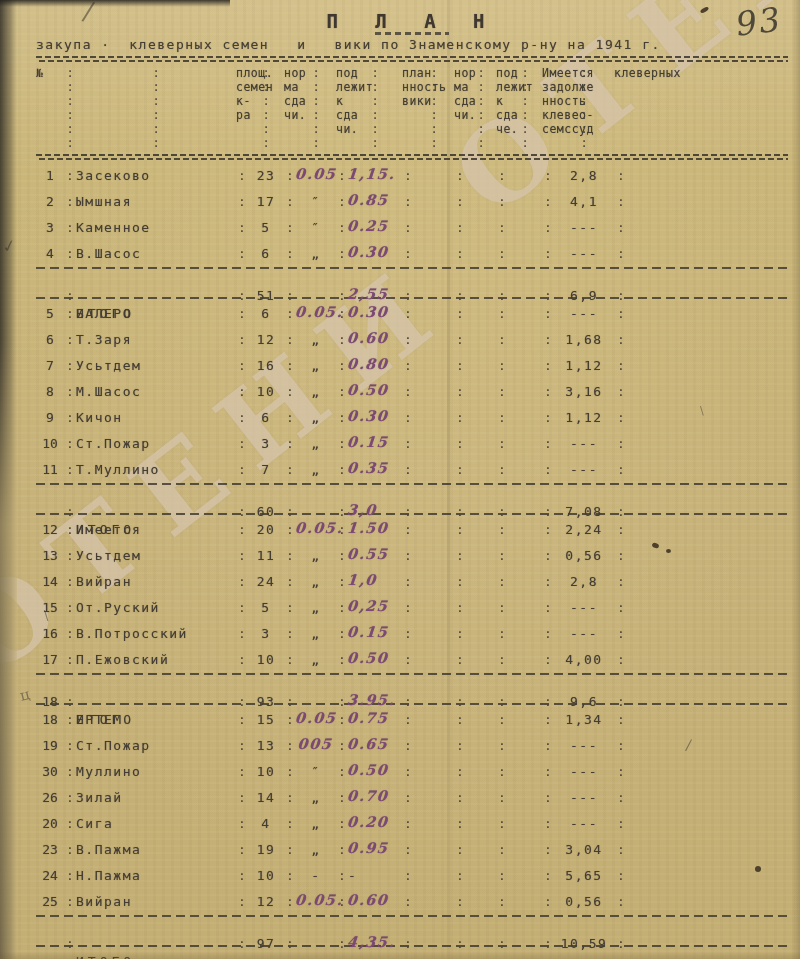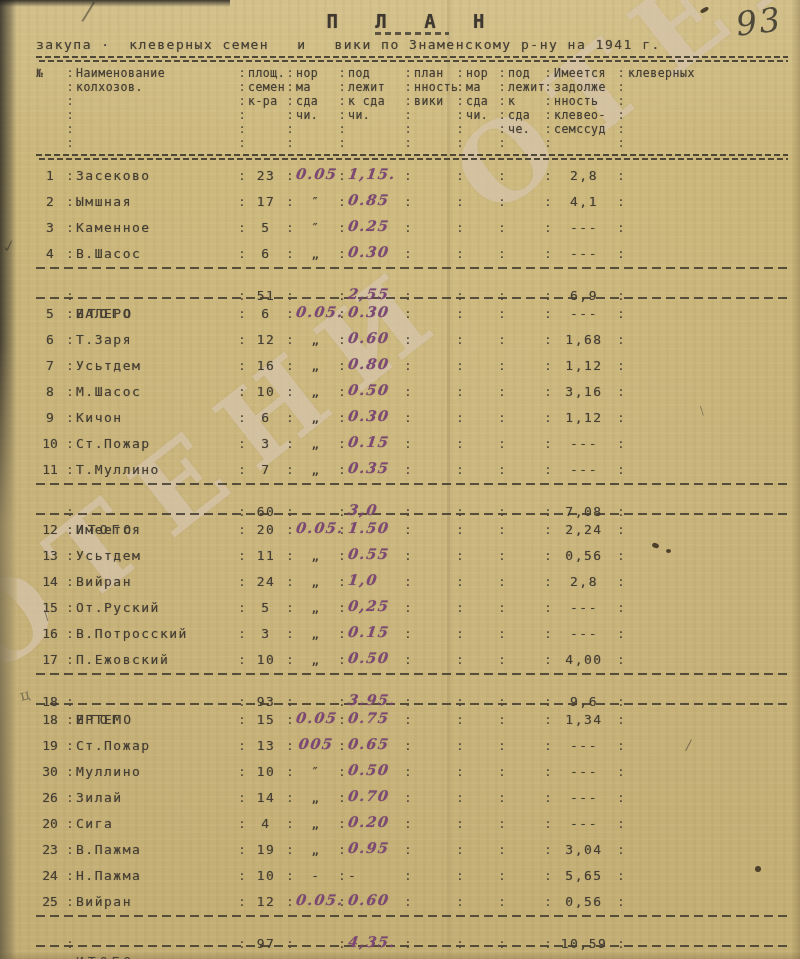--- a/index.html
+++ b/index.html
@@ -81,22 +81,20 @@
     <div class="sep-double"></div>
     <div id="table-root">
         <div class="tgrid thead">
           <div class="hcell">№</div>
           <div class="hsep">:
 :
 :
 :
 :
 :</div>
-          <div class="hcell">Наименование
-колхозов.</div>
           <div class="hsep">:
 :
 :
 :
 :
 :</div>
           <div class="hcell">площ.
 семен
 к-ра</div>
           <div class="hsep">:

